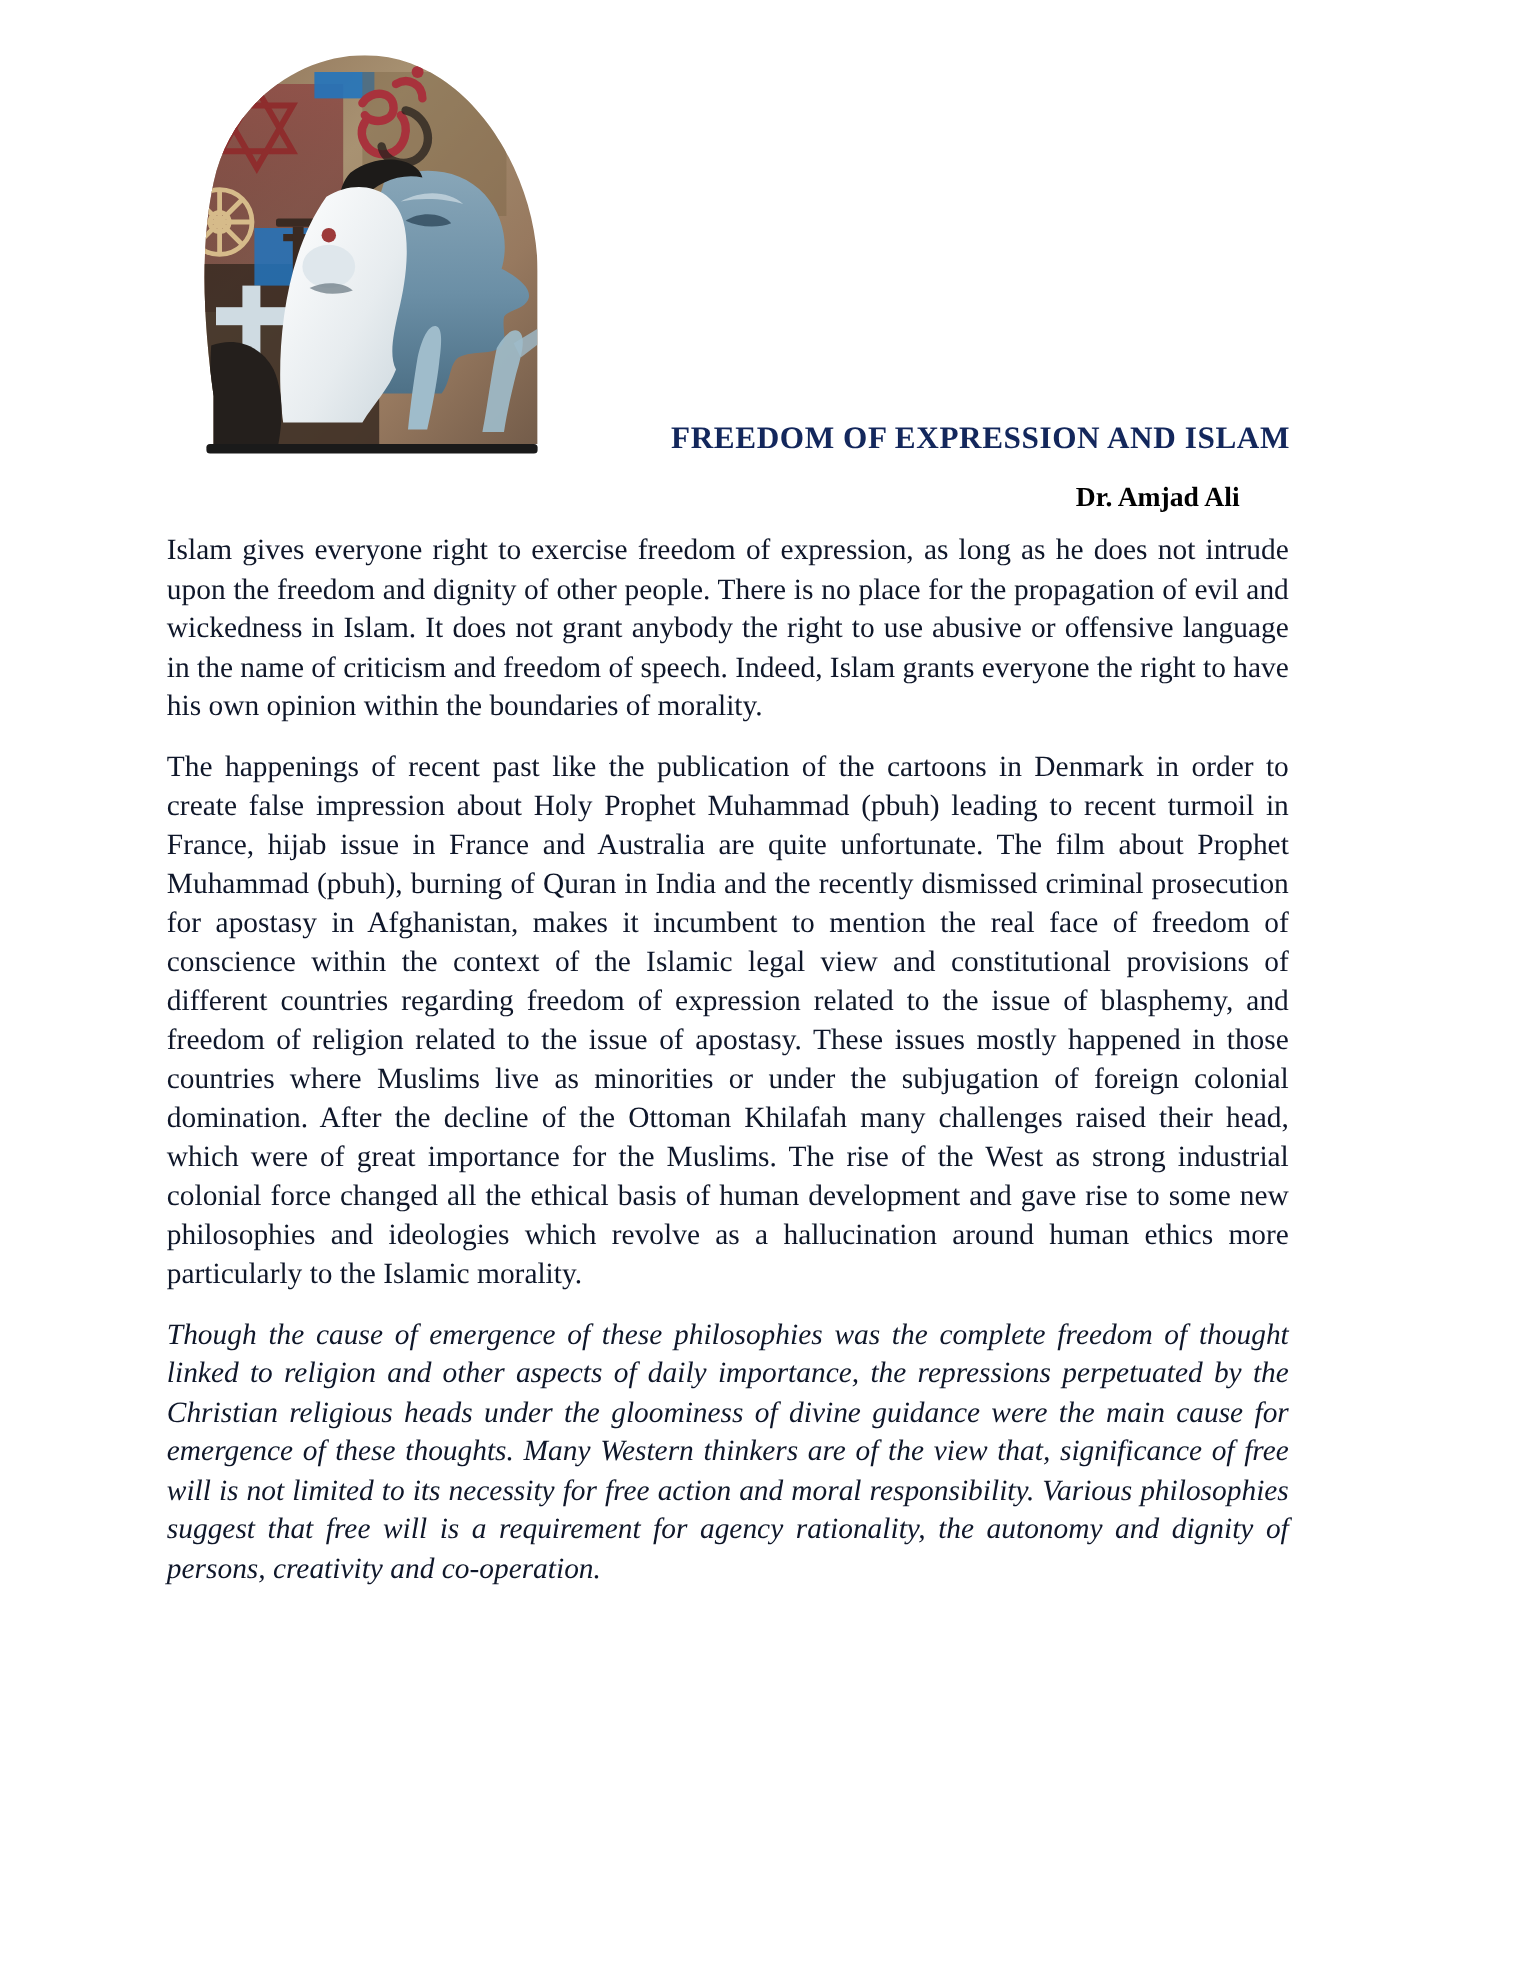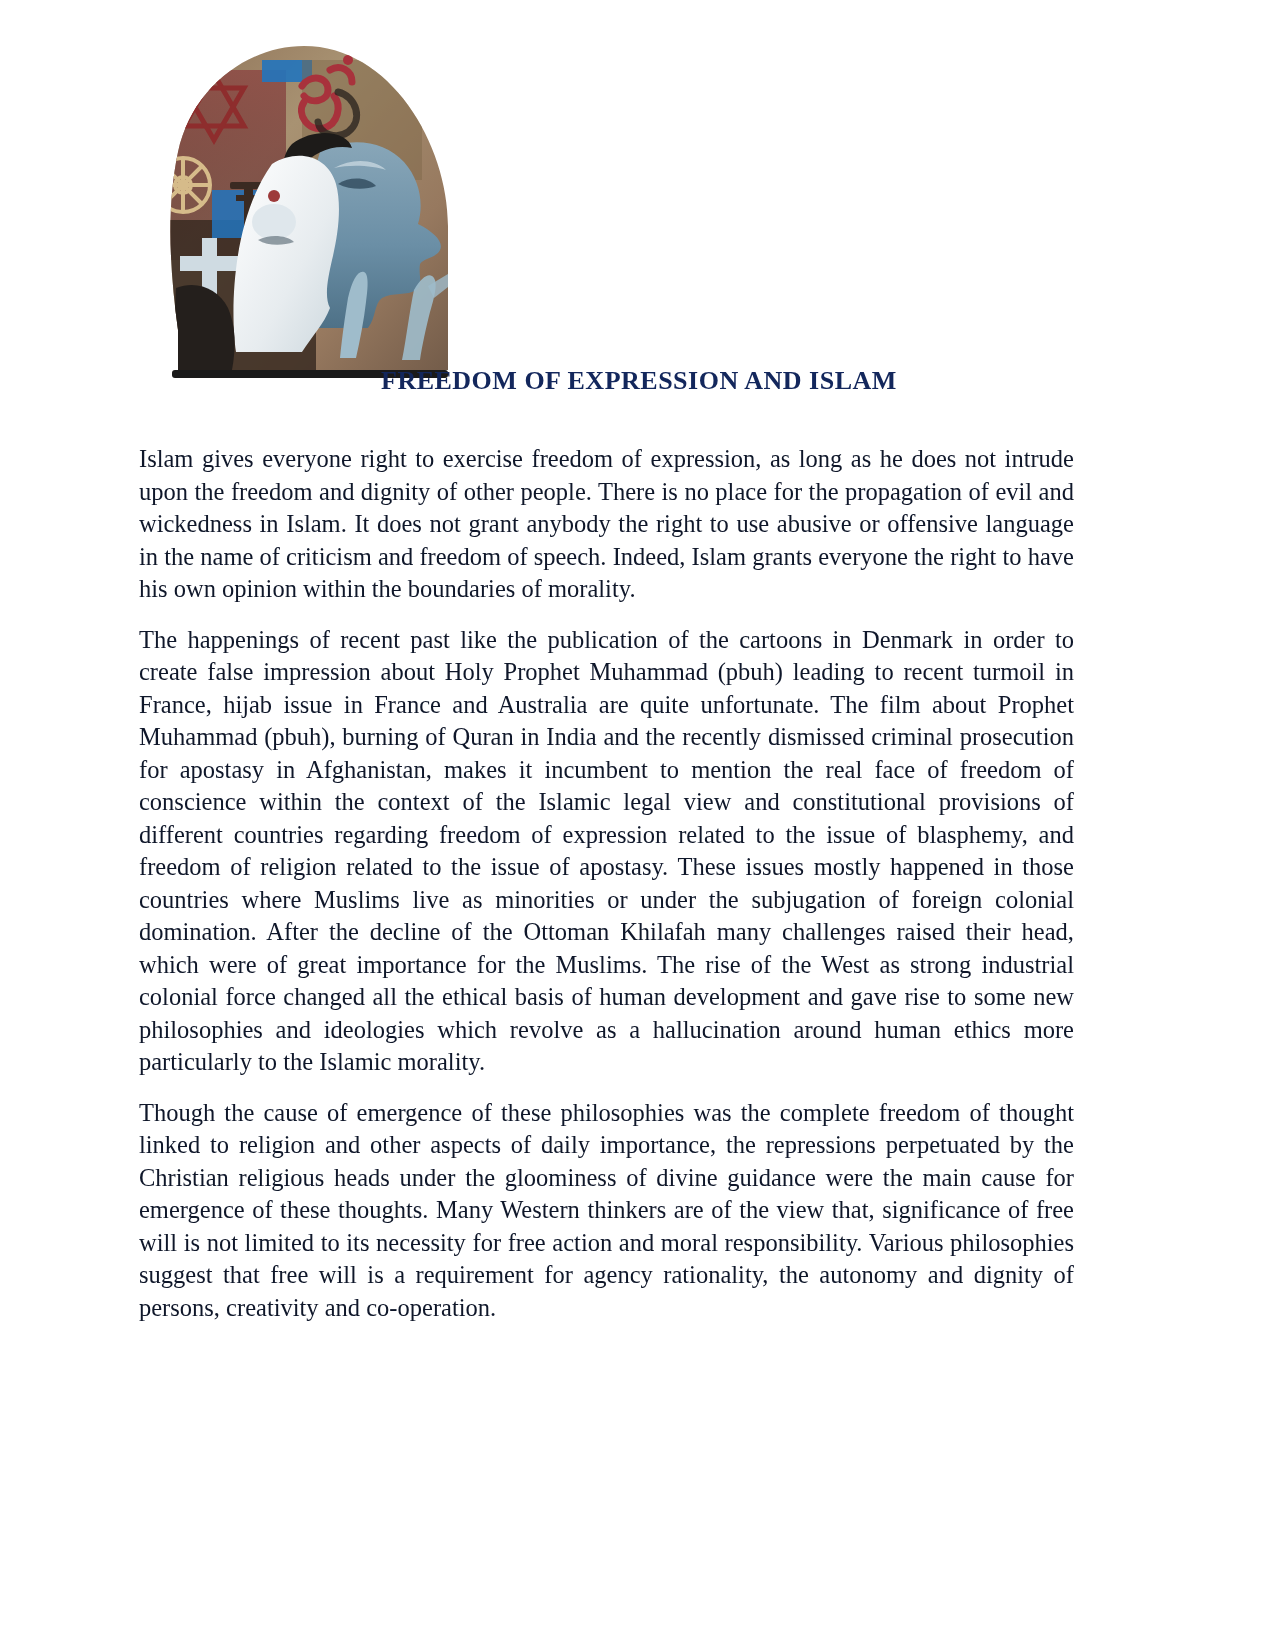--- a/index.html
+++ b/index.html
@@ -27,22 +27,22 @@
   .illustration svg { display: block; width: 100%; height: 100%; }
 
   
   .title-block {
     position: absolute;
     left: 135px;
     top: 350px;
     width: 940px;
   }
   .doc-title {
-    margin: 16px;
-    text-align: left;
+    margin: 0;
+    text-align: right;
     font-family: "Liberation Serif", "DejaVu Serif", serif;
     font-size: 26px;
     font-weight: bold;
     letter-spacing: 0.5px;
     color: #13275c;
     padding-left: 230px;
   }
   .doc-author {
     margin: 0;
     margin-top: 22px;
@@ -63,21 +63,21 @@
   }
   .para {
     margin: 0 0 18px 0;
     text-align: justify;
     font-family: "Liberation Serif", "DejaVu Serif", serif;
     font-size: 24.5px;
     line-height: 32.5px;
     color: #0f172a;
     hyphens: none;
   }
-  .para:last-child { margin-bottom: 12px; }
+  .para:last-child { margin-bottom: 12px; font-style: italic; }
 </style>
 </head>
 <body>
 
 <div class="page">
 
   <div class="illustration">
     <svg viewBox="0 0 310 345" xmlns="http://www.w3.org/2000/svg" aria-hidden="true">
       <defs>
         <clipPath id="headClip">
@@ -174,20 +174,21 @@
           <path d="M276 246 L 296 234 L 300 244 L 282 258 Z" opacity="0.8"></path>
         </g>
       </g>
 
       <rect x="20" y="330" width="276" height="8" rx="3" fill="#1a1a1a"></rect>
     </svg>
   </div>
 
   <div class="title-block">
     <h1 class="doc-title">FREEDOM OF EXPRESSION AND ISLAM</h1>
+    <p class="doc-author">Dr. Amjad Ali</p>
   </div>
 
   <div class="body-col">
     <p class="para">Islam gives everyone right to exercise freedom of expression, as long as he does not intrude upon the freedom and dignity of other people. There is no place for the propagation of evil and wickedness in Islam. It does not grant anybody the right to use abusive or offensive language in the name of criticism and freedom of speech. Indeed, Islam grants everyone the right to have his own opinion within the boundaries of morality.</p>
     <p class="para">The happenings of recent past like the publication of the cartoons in Denmark in order to create false impression about Holy Prophet Muhammad (pbuh) leading to recent turmoil in France, hijab issue in France and Australia are quite unfortunate. The film about Prophet Muhammad (pbuh), burning of Quran in India and the recently dismissed criminal prosecution for apostasy in Afghanistan, makes it incumbent to mention the real face of freedom of conscience within the context of the Islamic legal view and constitutional provisions of different countries regarding freedom of expression related to the issue of blasphemy, and freedom of religion related to the issue of apostasy. These issues mostly happened in those countries where Muslims live as minorities or under the subjugation of foreign colonial domination. After the decline of the Ottoman Khilafah many challenges raised their head, which were of great importance for the Muslims. The rise of the West as strong industrial colonial force changed all the ethical basis of human development and gave rise to some new philosophies and ideologies which revolve as a hallucination around human ethics more particularly to the Islamic morality.</p>
     <p class="para">Though the cause of emergence of these philosophies was the complete freedom of thought linked to religion and other aspects of daily importance, the repressions perpetuated by the Christian religious heads under the gloominess of divine guidance were the main cause for emergence of these thoughts. Many Western thinkers are of the view that, significance of free will is not limited to its necessity for free action and moral responsibility. Various philosophies suggest that free will is a requirement for agency rationality, the autonomy and dignity of persons, creativity and co-operation.</p>
   </div>
 
 </div>
 

